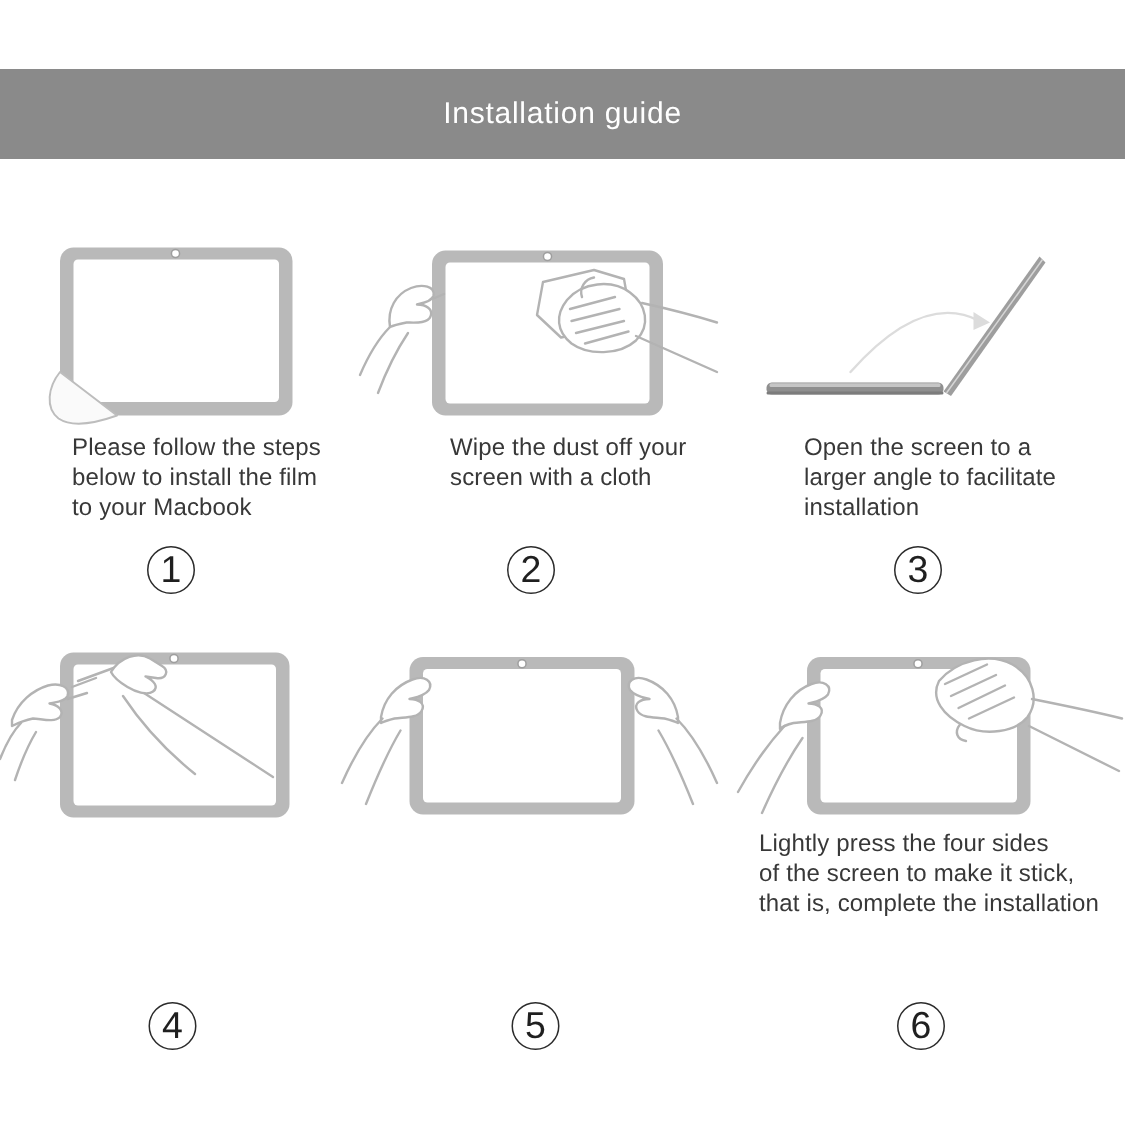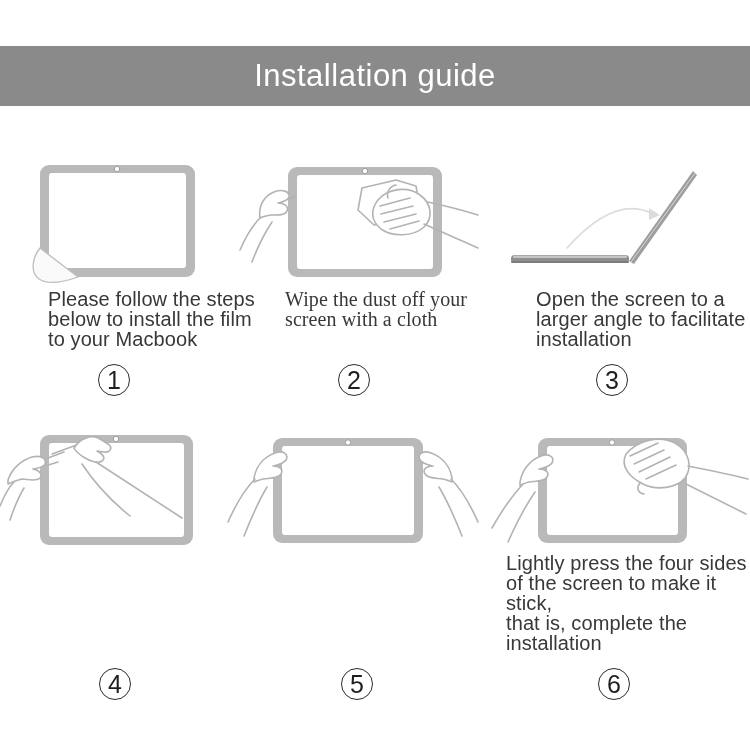--- a/index.html
+++ b/index.html
@@ -5,26 +5,26 @@
   html,body{margin:0;padding:0;background:#fff;}
   .canvas{
     position:relative;width:750px;height:750px;background:#ffffff;overflow:hidden;
     font-family:"Liberation Sans",sans-serif;
   }
   .header{
     position:absolute;left:0;top:46px;width:750px;height:60px;background:#8a8a8a;
     display:flex;align-items:center;justify-content:center;
   }
   .header .title{
-    color:#ffffff;font-size:31px;letter-spacing:0.5px;font-weight:400;
+    color:#ffffff;font-size:20px;letter-spacing:0.5px;font-weight:400;
   }
   .illus{position:absolute;}
   .caption{
     position:absolute;margin:0;white-space:pre-line;
-    font-size:20px;line-height:20px;color:#383838;letter-spacing:0.1px;
+    font-size:16px;line-height:20px;color:#383838;letter-spacing:0.1px;
   }
   .badge{
     position:absolute;width:32px;height:32px;border:1.6px solid #2b2b2b;border-radius:50%;
     box-sizing:border-box;display:flex;align-items:center;justify-content:center;
     color:#1f1f1f;font-size:25px;font-weight:400;background:#fff;
   }
   
   .ln{stroke:#b3b3b3;stroke-width:1.6;fill:none;stroke-linecap:round;stroke-linejoin:round;}
   .hb{fill:#ffffff;stroke:#b3b3b3;stroke-width:1.6;stroke-linejoin:round;stroke-linecap:round;}
   .frame{fill:#b9b9b9;}
@@ -63,21 +63,21 @@
       <path class="ln" d="M2,92 C8,78 14,68 22,60 M14,104 C20,88 26,76 34,64"></path>
       <path class="hb" d="M22,60 C20,48 26,38 36,34 C44,31 52,33 51,39 C50,43 44,44 40,45 C46,45 51,48 49,53 C47,58 38,57 33,57 C28,58 24,59 22,60 Z"></path>
       <path class="ln" d="M51,41 L58,38"></path>
       <path class="hb" d="M124,30 L158,22 L178,28 L181,45 L170,60 L136,67 L120,52 Z" stroke-width="1.4"></path>
       <path class="hb" d="M140,42 C150,30 170,28 182,37 C193,45 196,59 186,69 C175,79 154,79 143,71 C133,63 132,52 140,42 Z"></path>
       <path class="ln" d="M142,48 L172,40 M143,56 L175,48 M146,64 L178,56 M152,71 L181,63"></path>
       <path class="ln" d="M150,40 C148,34 152,28 158,27"></path>
       <path class="ln" d="M190,44 C208,48 224,52 240,57 M186,66 C204,74 222,82 240,90"></path>
     </svg>
   </div>
-  <p class="caption" style="left:285px;top:289px;font-family:Liberation Serif, serif;">Wipe the dust off your
+  <p class="caption" style="left:300px;top:289px;">Wipe the dust off your
 screen with a cloth</p>
   <div class="badge" style="left:338px;top:364px;">
     <span>2</span>
   </div>
 
   <div class="illus" style="left:503px;top:158px;width:207px;height:122px;">
     <svg width="207" height="122" viewBox="0 0 207 122">
       <path d="M64,90 Q112,36 150,56" fill="none" stroke="#dcdcdc" stroke-width="1.6" stroke-linecap="round"></path>
       <path d="M146,50 L157,57 L146,62 Z" fill="#dcdcdc"></path>
       <rect x="8" y="97" width="118" height="8" rx="3.5" fill="#8f8f8f"></rect>

